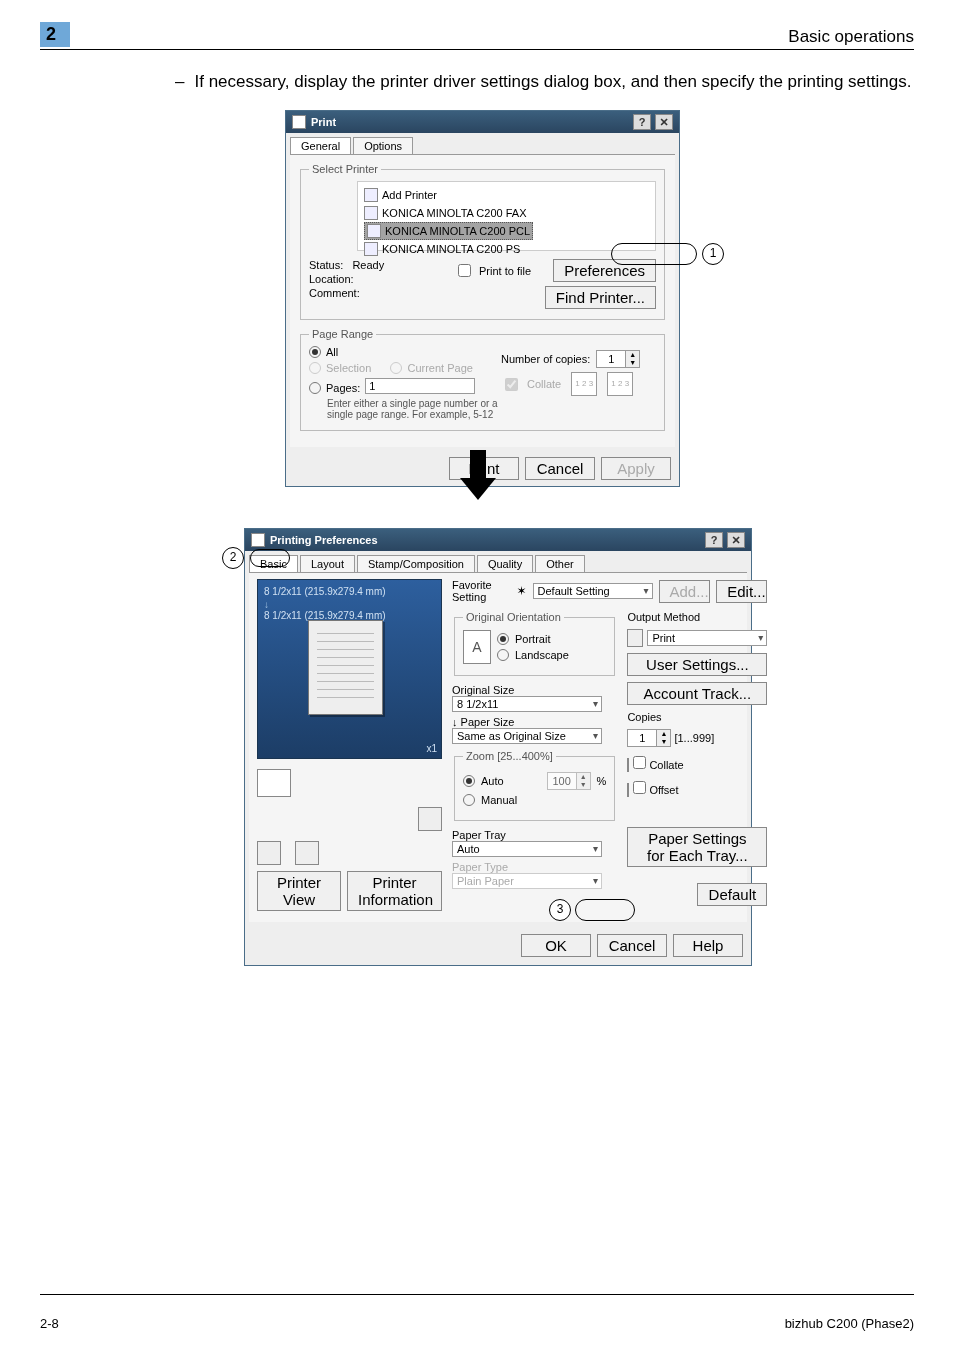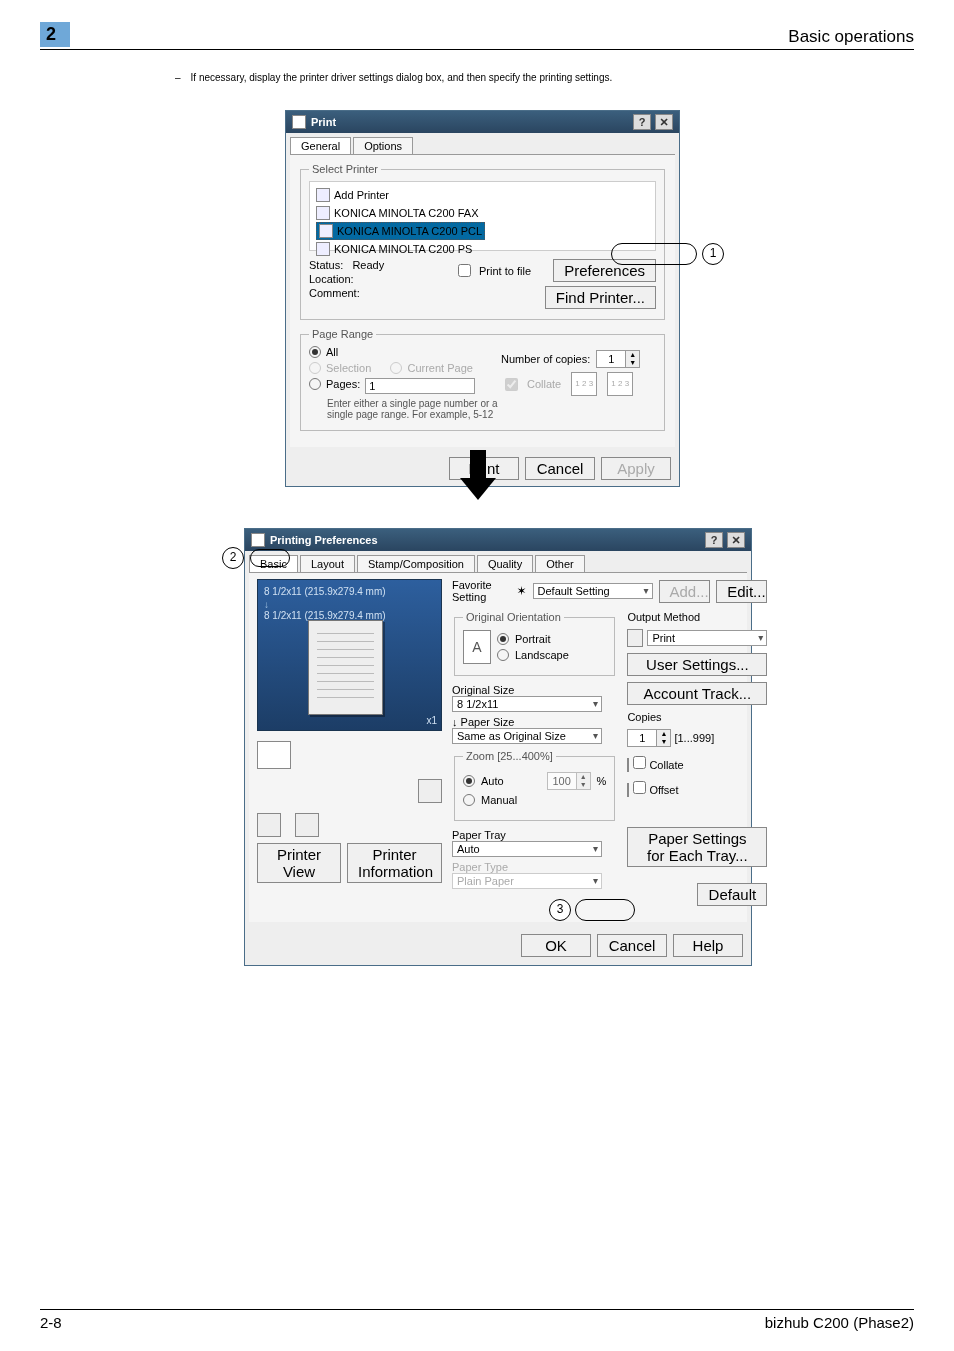--- a/index.html
+++ b/index.html
@@ -29,21 +29,21 @@
     display: inline-block;
   }
   .hdr-right {
     margin-left: auto;
     font-size: 17px;
   }
   .intro {
     position: absolute;
     left: 175px;
     top: 72px;
-    font-size: 10px;
+    font-size: 17px;
   }
   .intro .dash { margin-right: 10px; }
   
   .dlg1 {
     position: absolute;
     left: 285px;
     top: 110px;
     width: 395px;
     border: 1px solid #4a6d88;
     background: #eee;
@@ -93,40 +93,41 @@
   }
   fieldset.groupbox > legend { font-size: 11px; padding: 0 3px; color:#555; }
   .printer-list {
     border: 1px solid #ccc;
     background: #fff;
     height: 70px;
     padding: 4px 6px;
     display: flex;
     flex-wrap: wrap;
     column-gap: 40px;
+    margin-left: 48px;
   }
   .p-item { display:flex; align-items:center; gap:4px; height:18px; font-size:11px; white-space:nowrap; }
-  .p-item.sel { background:#0369a1; border:1px dotted #555; padding:0 2px; }
+  .p-item.sel { background:#a3a3a3; border:1px dotted #555; padding:0 2px; }
   .p-icon { width:14px; height:14px; border:1px solid #888; background:#eef; }
   .status-row { display:flex; margin-top:8px; font-size:11px; }
   .status-lbls div { margin-bottom:2px; }
   .status-right { margin-left:auto; text-align:right; }
   .chk { display:flex; align-items:center; gap:8px; margin-bottom:4px; justify-content:flex-end; }
   .chk input { margin:0; }
   .btn {
     border: 1px solid #888;
     background: #f0f0f0;
     padding: 2px 10px;
     font-size: 15px;
     min-width: 70px;
     text-align: center;
     display: inline-block;
   }
   .btn.disabled { color:#aaa; }
-  .page-range-row { display:flex; align-items:flex-start; margin-bottom:4px; gap:5px; font-size:11px; }
+  .page-range-row { display:flex; align-items:flex-end; margin-bottom:4px; gap:5px; font-size:11px; }
   .page-range-row.disabled { color:#aaa; }
   .radio { width:12px;height:12px;border:1px solid #777;border-radius:50%;position:relative;display:inline-block;}
   .radio.sel::after{content:"";width:6px;height:6px;background:#333;border-radius:50%;position:absolute;left:2px;top:2px;}
   .radio.disabled{border-color:#ccc;}
   .input { border:1px solid #999; background:#fff; padding:1px 3px; font-size:11px; }
   .spin { display:inline-flex; border:1px solid #999; background:#fff; height:18px; }
   .spin .v { width:28px; text-align:center; line-height:16px; font-size:11px; }
   .spin .arrows { width:14px;display:flex;flex-direction:column;border-left:1px solid #999;}
   .spin .arrows span{flex:1;font-size:7px;text-align:center;line-height:8px;background:#eee;}
   .collate-icon { display:inline-block;width:26px;height:24px;border:1px solid #999;margin-left:4px;background:#fff;font-size:8px;text-align:center;line-height:22px;}
@@ -169,21 +170,21 @@
   .prefs-grid {
     display:flex;
     gap:10px;
   }
   .prefs-left {
     width: 185px;
   }
   .preview-panel {
     background: linear-gradient(#2d5f9e,#1c3d66);
     color:#fff;
-    height:152px;
+    height:180px;
     border:1px solid #1a3450;
     padding:6px;
     font-size:10px;
     position:relative;
   }
   .preview-panel .dim { color:#cfe0f2; display:block; margin-bottom:2px; }
   .page-thumb {
     position:absolute; left:50px; top:40px;
     width:75px; height:95px;
     background:#eee;
@@ -206,22 +207,22 @@
   .prefs-right { width: 140px; }
   .right-stack > * { margin-bottom:6px; display:block; }
   .dlg2-footer { display:flex; gap:6px; justify-content:flex-end; padding:8px;}
   
   .page-footer {
     position:absolute;
     bottom:20px;
     left:40px; right:40px;
     border-top:1px solid #000;
     display:flex;
-    padding-top:4px;
-    font-size:15px;
+    padding-top:21px;
+    font-size:13px;
   }
   .page-footer .r { margin-left:auto; }
   .orient-box { display:flex; gap:6px; align-items:center;}
   .orient-icon { width:28px;height:34px;border:1px solid #888;background:#fff;display:flex;align-items:center;justify-content:center;font-size:14px;color:#555;}
 </style>
 </head>
 <body>
 
 <div class="page-header">
   <span class="tab-2">2</span>

